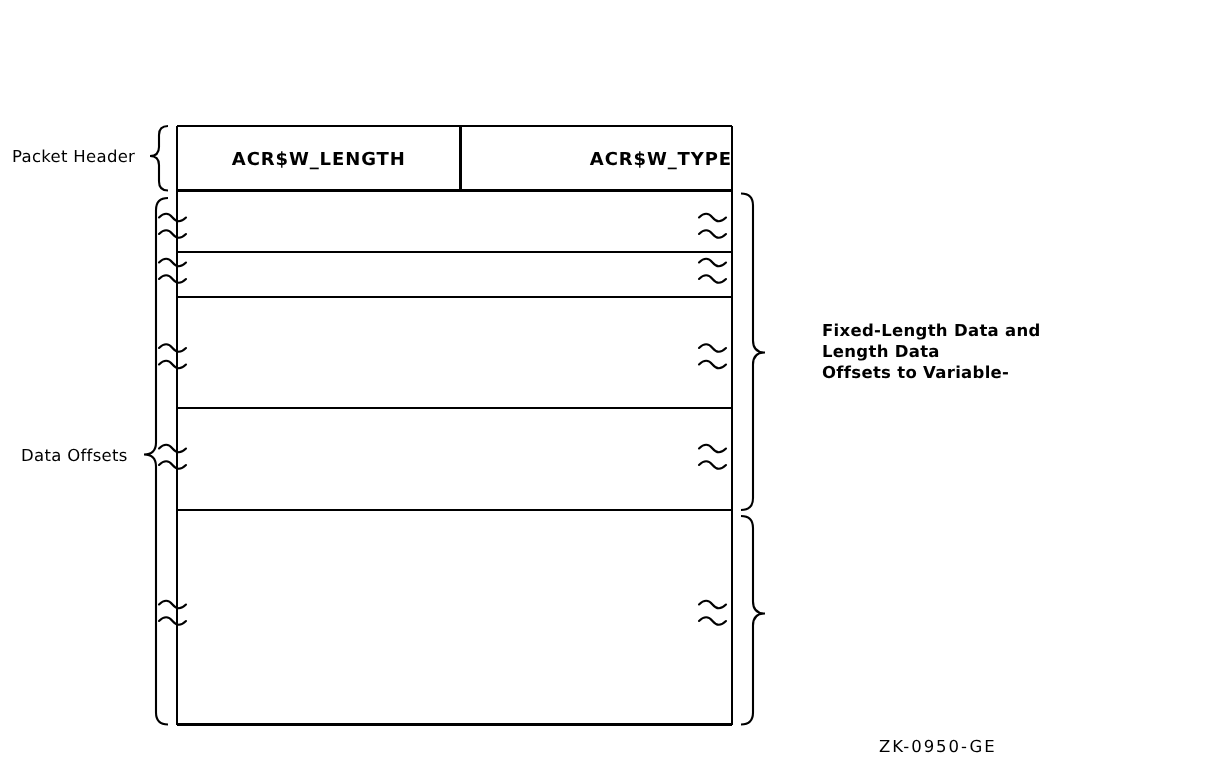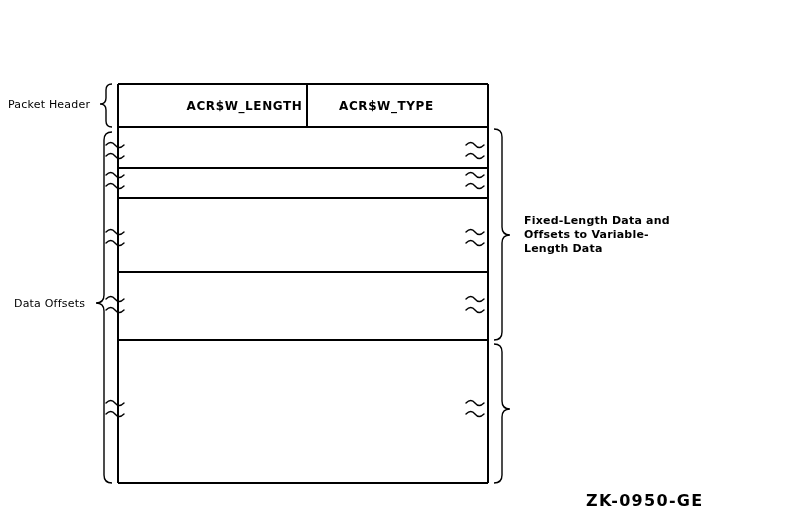--- a/index.html
+++ b/index.html
@@ -25,35 +25,35 @@
     letter-spacing: 0.2px;
     white-space: nowrap;
   }
   .field-label {
     position: absolute;
     color: #000000;
     font-weight: bold;
     font-size: 12px;
     letter-spacing: 0.6px;
     white-space: nowrap;
-    padding-left: 32px;
   }
   .side-label {
     position: absolute;
     color: #000000;
     font-weight: bold;
     font-size: 11px;
     letter-spacing: 0.2px;
     line-height: 14px;
+    margin-left: 24px;
   }
   .caption {
     position: absolute;
     color: #000000;
-    font-weight: bold;
-    font-size: 16px;
+    font-weight: normal;
+    font-size: 11px;
     letter-spacing: 1.3px;
     white-space: nowrap;
   }
   svg.diagram {
     position: absolute;
     left: 0;
     top: 0;
     width: 811px;
     height: 515px;
   }
@@ -169,28 +169,28 @@
                q0,8 8,8
                q-8,0 -8,8
                L502,475
                q0,8 -8,8"></path>
     </g>
 
   </svg>
 
   <div class="field-label" style="left:118px; top:99px; width:189px; text-align:center;">ACR$W_LENGTH</div>
 
-  <div class="field-label" style="left:307px; top:99px; width:181px; text-align:left;">ACR$W_TYPE</div>
+  <div class="field-label" style="left:307px; top:99px; width:181px; text-align:right;">ACR$W_TYPE</div>
 
   <div class="lbl" style="left:8px; top:98px;">Packet Header</div>
 
   <div class="lbl" style="left:14px; top:297px;">Data Offsets</div>
 
   <div class="side-label" style="left:524px; top:214px;">
     <div>Fixed-Length Data and</div>
+    <div>Length Data</div>
     <div>Offsets to Variable-</div>
-    <div>Length Data</div>
   </div>
 
 
   <div class="caption" style="left:586px; top:491px;">ZK-0950-GE</div>
 
 </div>
 
 </body></html>

